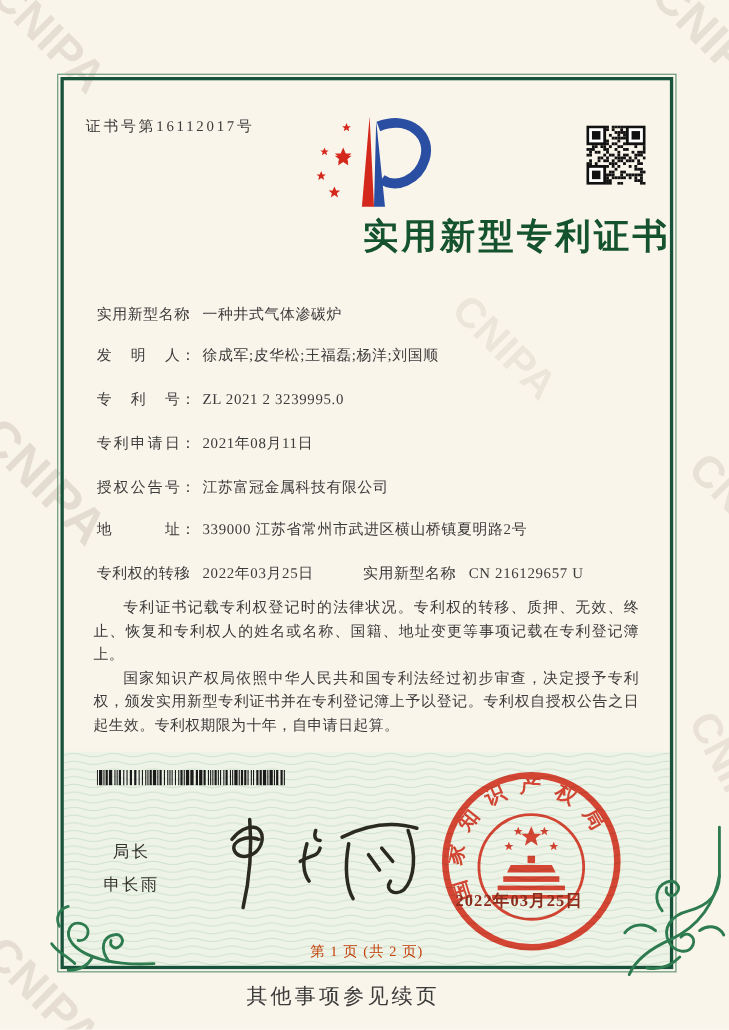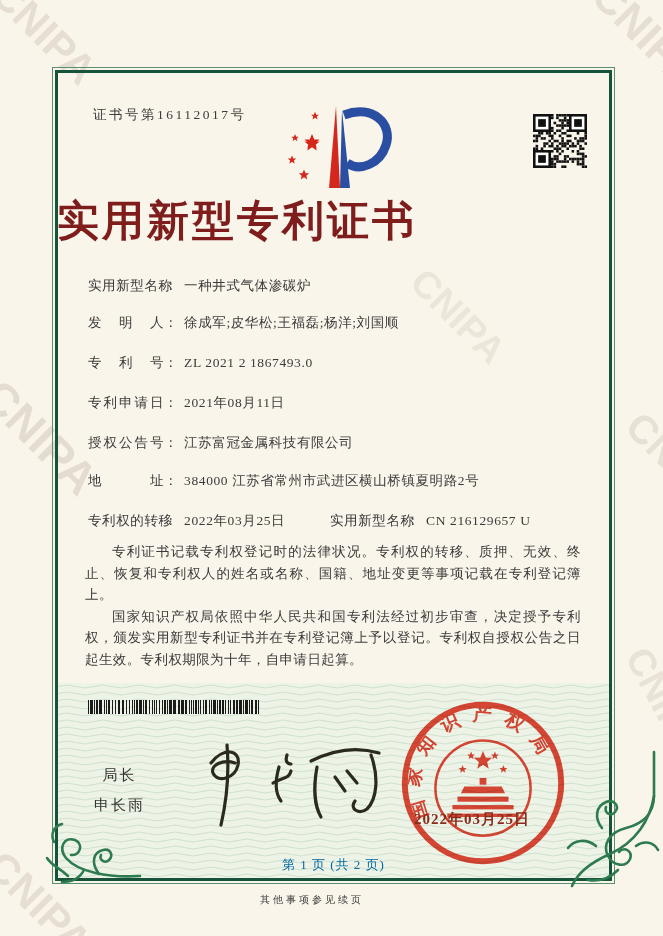--- a/index.html
+++ b/index.html
@@ -6,34 +6,34 @@
   body{width:663px;height:936px;position:relative;background:#faf5ea;overflow:hidden;
        font-family:"Liberation Serif","DejaVu Serif",serif;}
   .abs{position:absolute;}
   
   .frame{position:absolute;left:52px;top:67px;width:561px;height:815px;
          border:1px solid #5b8f72;}
   .frame-inner{position:absolute;inset:2px;border:3px solid #17523a;}
   
   .band{position:absolute;left:58px;top:683px;width:551px;height:196px;}
   
-  .certno{left:78px;top:106px;font-size:13.5px;letter-spacing:2.5px;color:#3b3b3b;margin-left:15px;}
-  .title{left:57px;top:193px;width:553px;text-align:left;font-size:42px;
-         letter-spacing:3px;color:#7f1d1d;font-weight:600;}
+  .certno{left:78px;top:106px;font-size:13.5px;letter-spacing:2.5px;color:#3b3b3b;}
+  .title{left:57px;top:193px;width:553px;text-align:right;font-size:32px;
+         letter-spacing:3px;color:#14532d;font-weight:600;}
   .row{position:absolute;left:88px;font-size:13.5px;color:#3b3b3b;white-space:nowrap;
        letter-spacing:.6px;}
   .lbl{display:inline-block;width:76px;text-align:justify;text-align-last:justify;}
   .val{margin-left:6px;text-align:center;}
   .paras{left:85px;top:541px;width:496px;color:#3b3b3b;}
   .paras p{margin:0;text-indent:2em;font-size:13.5px;line-height:21.5px;
            text-align:justify;letter-spacing:.4px;}
   .director{left:94px;top:760px;font-size:15px;color:#33332c;letter-spacing:2px;line-height:30px;text-align:center;}
   .pageno{left:57px;top:856px;width:553px;text-align:center;font-size:13px;
-          color:#0369a1;letter-spacing:1px;}
-  .footnote{left:57px;top:893px;width:510px;text-align:center;font-size:10px;
+          color:#c2410c;letter-spacing:1px;}
+  .footnote{left:57px;top:893px;width:510px;text-align:center;font-size:19px;
             color:#3b3b3b;letter-spacing:3px;}
   
   .wm{position:absolute;font-family:"Liberation Sans","DejaVu Sans",sans-serif;
       font-weight:bold;color:#d9d0c3;transform:rotate(45deg);pointer-events:none;}
   
   .seal{left:398px;top:698px;mix-blend-mode:multiply;}
   .sealdate{left:414px;top:810px;width:140px;font-size:15px;color:#8a2c1c;
             letter-spacing:1px;font-weight:bold;white-space:nowrap;}
   .sig{left:183px;top:733px;}
   .qr{left:533px;top:114px;}
@@ -239,30 +239,30 @@
 
 <div class="abs title">实用新型专利证书</div>
 
 <div class="row" style="top:277px">
   <span class="lbl">实用新型名称</span><span>：</span><span class="val">一种井式气体渗碳炉</span>
 </div>
 <div class="row" style="top:314px">
   <span class="lbl">发明人</span><span>：</span><span class="val">徐成军;皮华松;王福磊;杨洋;刘国顺</span>
 </div>
 <div class="row" style="top:354px">
-  <span class="lbl">专利号</span><span>：</span><span class="val">ZL 2021 2 1867493.0</span>
+  <span class="lbl">专利号</span><span>：</span><span class="val">ZL 2021 2 3239995.0</span>
 </div>
 <div class="row" style="top:394px">
   <span class="lbl">专利申请日</span><span>：</span><span class="val">2021年08月11日</span>
 </div>
 <div class="row" style="top:434px">
   <span class="lbl">授权公告号</span><span>：</span><span class="val">江苏富冠金属科技有限公司</span>
 </div>
 <div class="row" style="top:472px">
-  <span class="lbl">地址</span><span>：</span><span class="val">384000 江苏省常州市武进区横山桥镇夏明路2号</span>
+  <span class="lbl">地址</span><span>：</span><span class="val">339000 江苏省常州市武进区横山桥镇夏明路2号</span>
 </div>
 
 <div class="row" style="top:512px">
   <span class="lbl">专利权的转移</span><span>：</span><span class="val">2022年03月25日</span>
 </div>
 <div class="row" style="top:512px;left:330px">
   <span class="lbl">实用新型名称</span><span>：</span><span class="val">CN 216129657 U</span>
 </div>
 
 <div class="abs paras">

